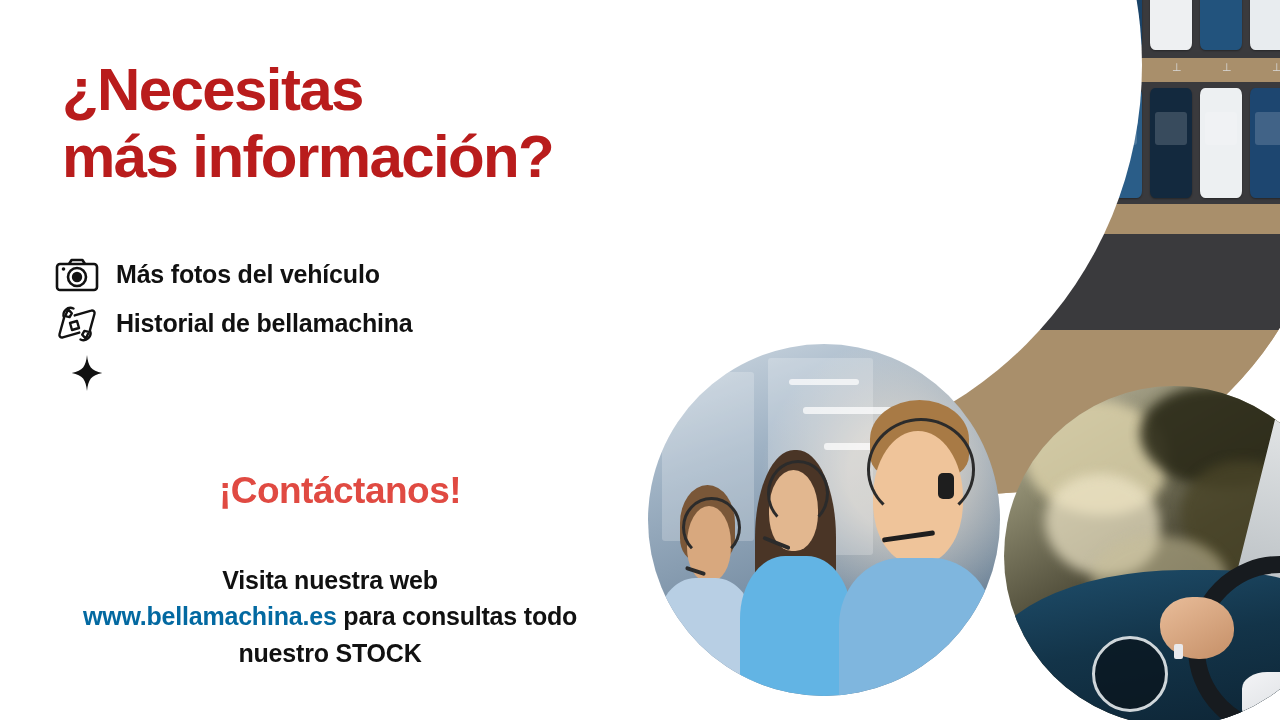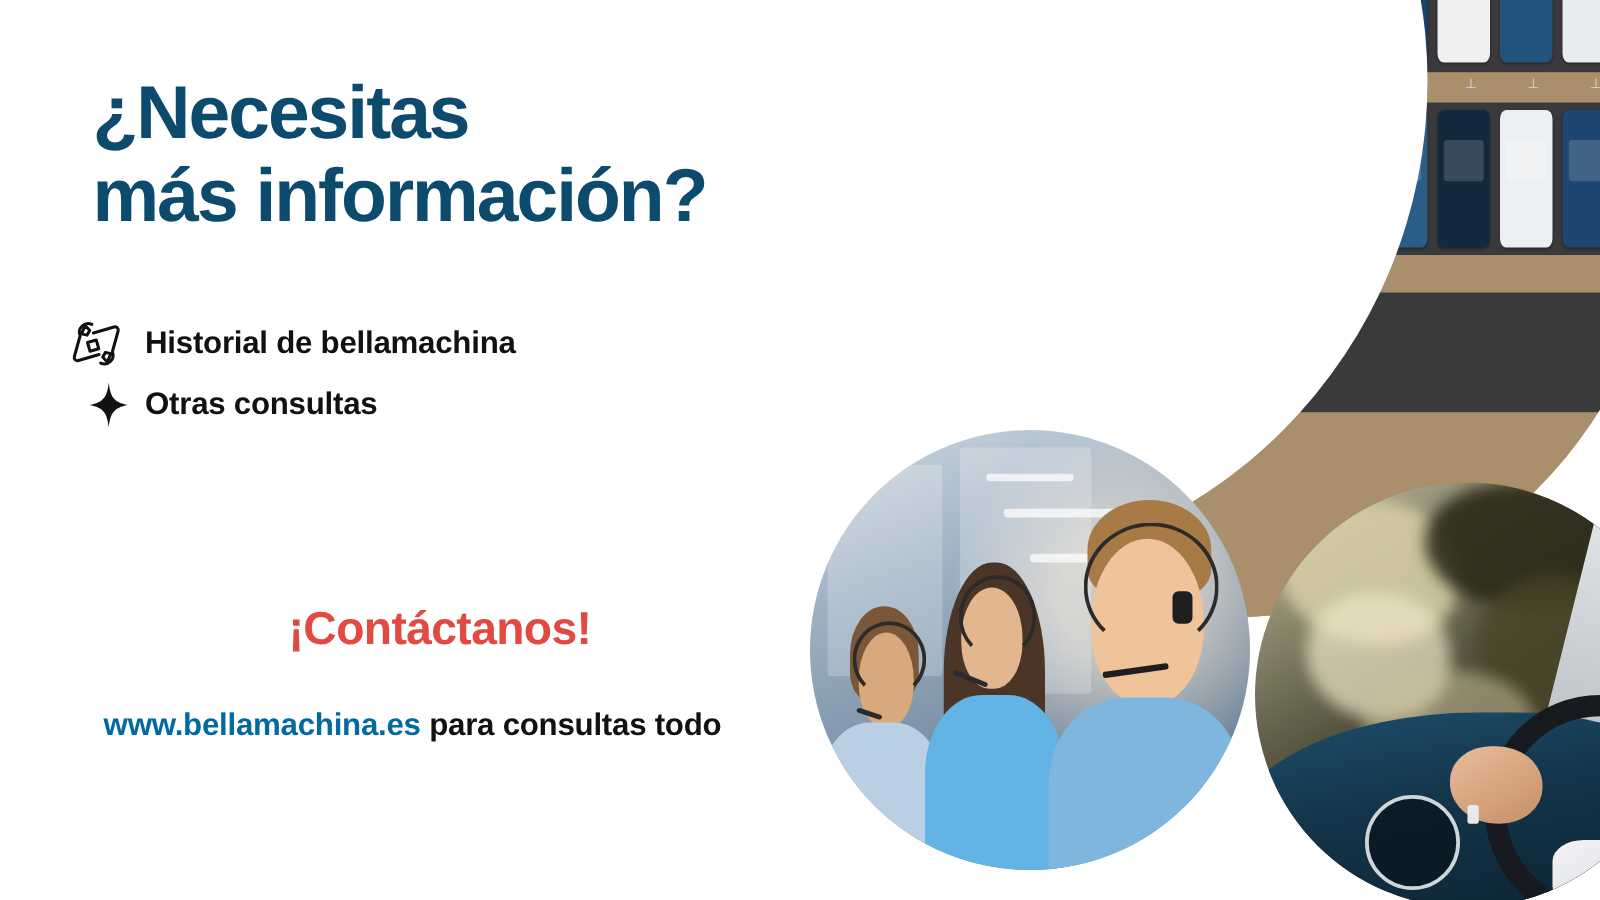--- a/index.html
+++ b/index.html
@@ -23,29 +23,29 @@
 
   
   .text-col{
     position:absolute;left:0;top:0;
     width:700px;height:720px;
     z-index:5;
   }
 
   .headline{
     position:absolute;
-    left:74px;top:56px;
+    left:62px;top:56px;
     width:640px;
     margin:0;
     font-family:"Liberation Sans", sans-serif;
     font-weight:700;
     font-size:60px;
     line-height:1.12;
     letter-spacing:-1.6px;
-    color:#0c4a6e;
+    color:#b91c1c;
     white-space:pre-line;
   }
 
   .bullets{
     position:absolute;
     left:52px;top:250px;
     width:600px;
     margin:0;padding:0;
     list-style:none;
   }
@@ -73,21 +73,21 @@
     line-height:1;
     white-space:nowrap;
   }
   .bullet.indent .b-icon{transform:translateX(10px) scale(.9);}
 
   .cta{
     position:absolute;
     left:0;top:470px;
     width:680px;
     text-align:center;
-    margin:12px;
+    margin:0;
     font-size:37px;
     font-weight:700;
     letter-spacing:-0.5px;
     color:#e04a42;
   }
 
   .web-block{
     position:absolute;
     left:0;top:562px;
     width:660px;
@@ -373,20 +373,32 @@
     </div>
   </div>
 
   <div class="text-col">
 
     <h1 class="headline">¿Necesitas
 más información?</h1>
 
     <ul class="bullets">
 
+      <li class="bullet">
+        <span class="b-icon">
+          <svg width="44" height="36" viewBox="0 0 44 36" fill="none" stroke="currentColor" stroke-width="2.6">
+            <rect x="2" y="7" width="40" height="26" rx="3"></rect>
+            <path d="M14 7 l2.6 -4 h10.8 l2.6 4" stroke-linejoin="round"></path>
+            <circle cx="22" cy="20" r="9"></circle>
+            <circle cx="22" cy="20" r="5.2" fill="currentColor" stroke="none"></circle>
+            <circle cx="8.5" cy="12" r="1.8" fill="currentColor" stroke="none"></circle>
+          </svg>
+        </span>
+        <span class="b-label">Más fotos del vehículo</span>
+      </li>
 
 
       <li class="bullet">
         <span class="b-icon">
           <svg width="42" height="40" viewBox="0 0 42 40" fill="none" stroke="currentColor" stroke-width="2.4" stroke-linejoin="round" stroke-linecap="round">
             <path d="M17.5 4.5 a7 7 0 0 0 -9.4 9.1 l-4.6 16.6 a2.6 2.6 0 0 0 3.3 3.2 l16.5 -4.8"></path>
             <path d="M12.2 5.3 l3.6 4.1 l-2.2 3.7 l-4.4 -1 z"></path>
             <path d="M24.5 35.5 a7 7 0 0 0 9.4 -9.1 l4.6 -16.6 a2.6 2.6 0 0 0 -3.3 -3.2 l-16.5 4.8"></path>
             <path d="M29.8 34.7 l-3.6 -4.1 l2.2 -3.7 l4.4 1 z"></path>
             <path d="M14 19 l7 -2 l2 7 l-7 2 z"></path>
@@ -394,23 +406,24 @@
         </span>
         <span class="b-label">Historial de bellamachina</span>
       </li>
 
       <li class="bullet indent">
         <span class="b-icon">
           <svg width="34" height="40" viewBox="0 0 34 40" fill="currentColor">
             <path d="M17 0 C18.4 12.6 21.4 17.6 34 20 C21.4 22.4 18.4 27.4 17 40 C15.6 27.4 12.6 22.4 0 20 C12.6 17.6 15.6 12.6 17 0 Z"></path>
           </svg>
         </span>
-        <span class="b-label">Otras consultas</span>
       </li>
     </ul>
 
     <p class="cta">¡Contáctanos!</p>
 
     <div class="web-block">
+      <div>Visita nuestra web</div>
       <div><span class="url">www.bellamachina.es</span><span> para consultas todo</span></div>
+      <div>nuestro STOCK</div>
     </div>
   </div>
 </div>
 
 </body></html>

